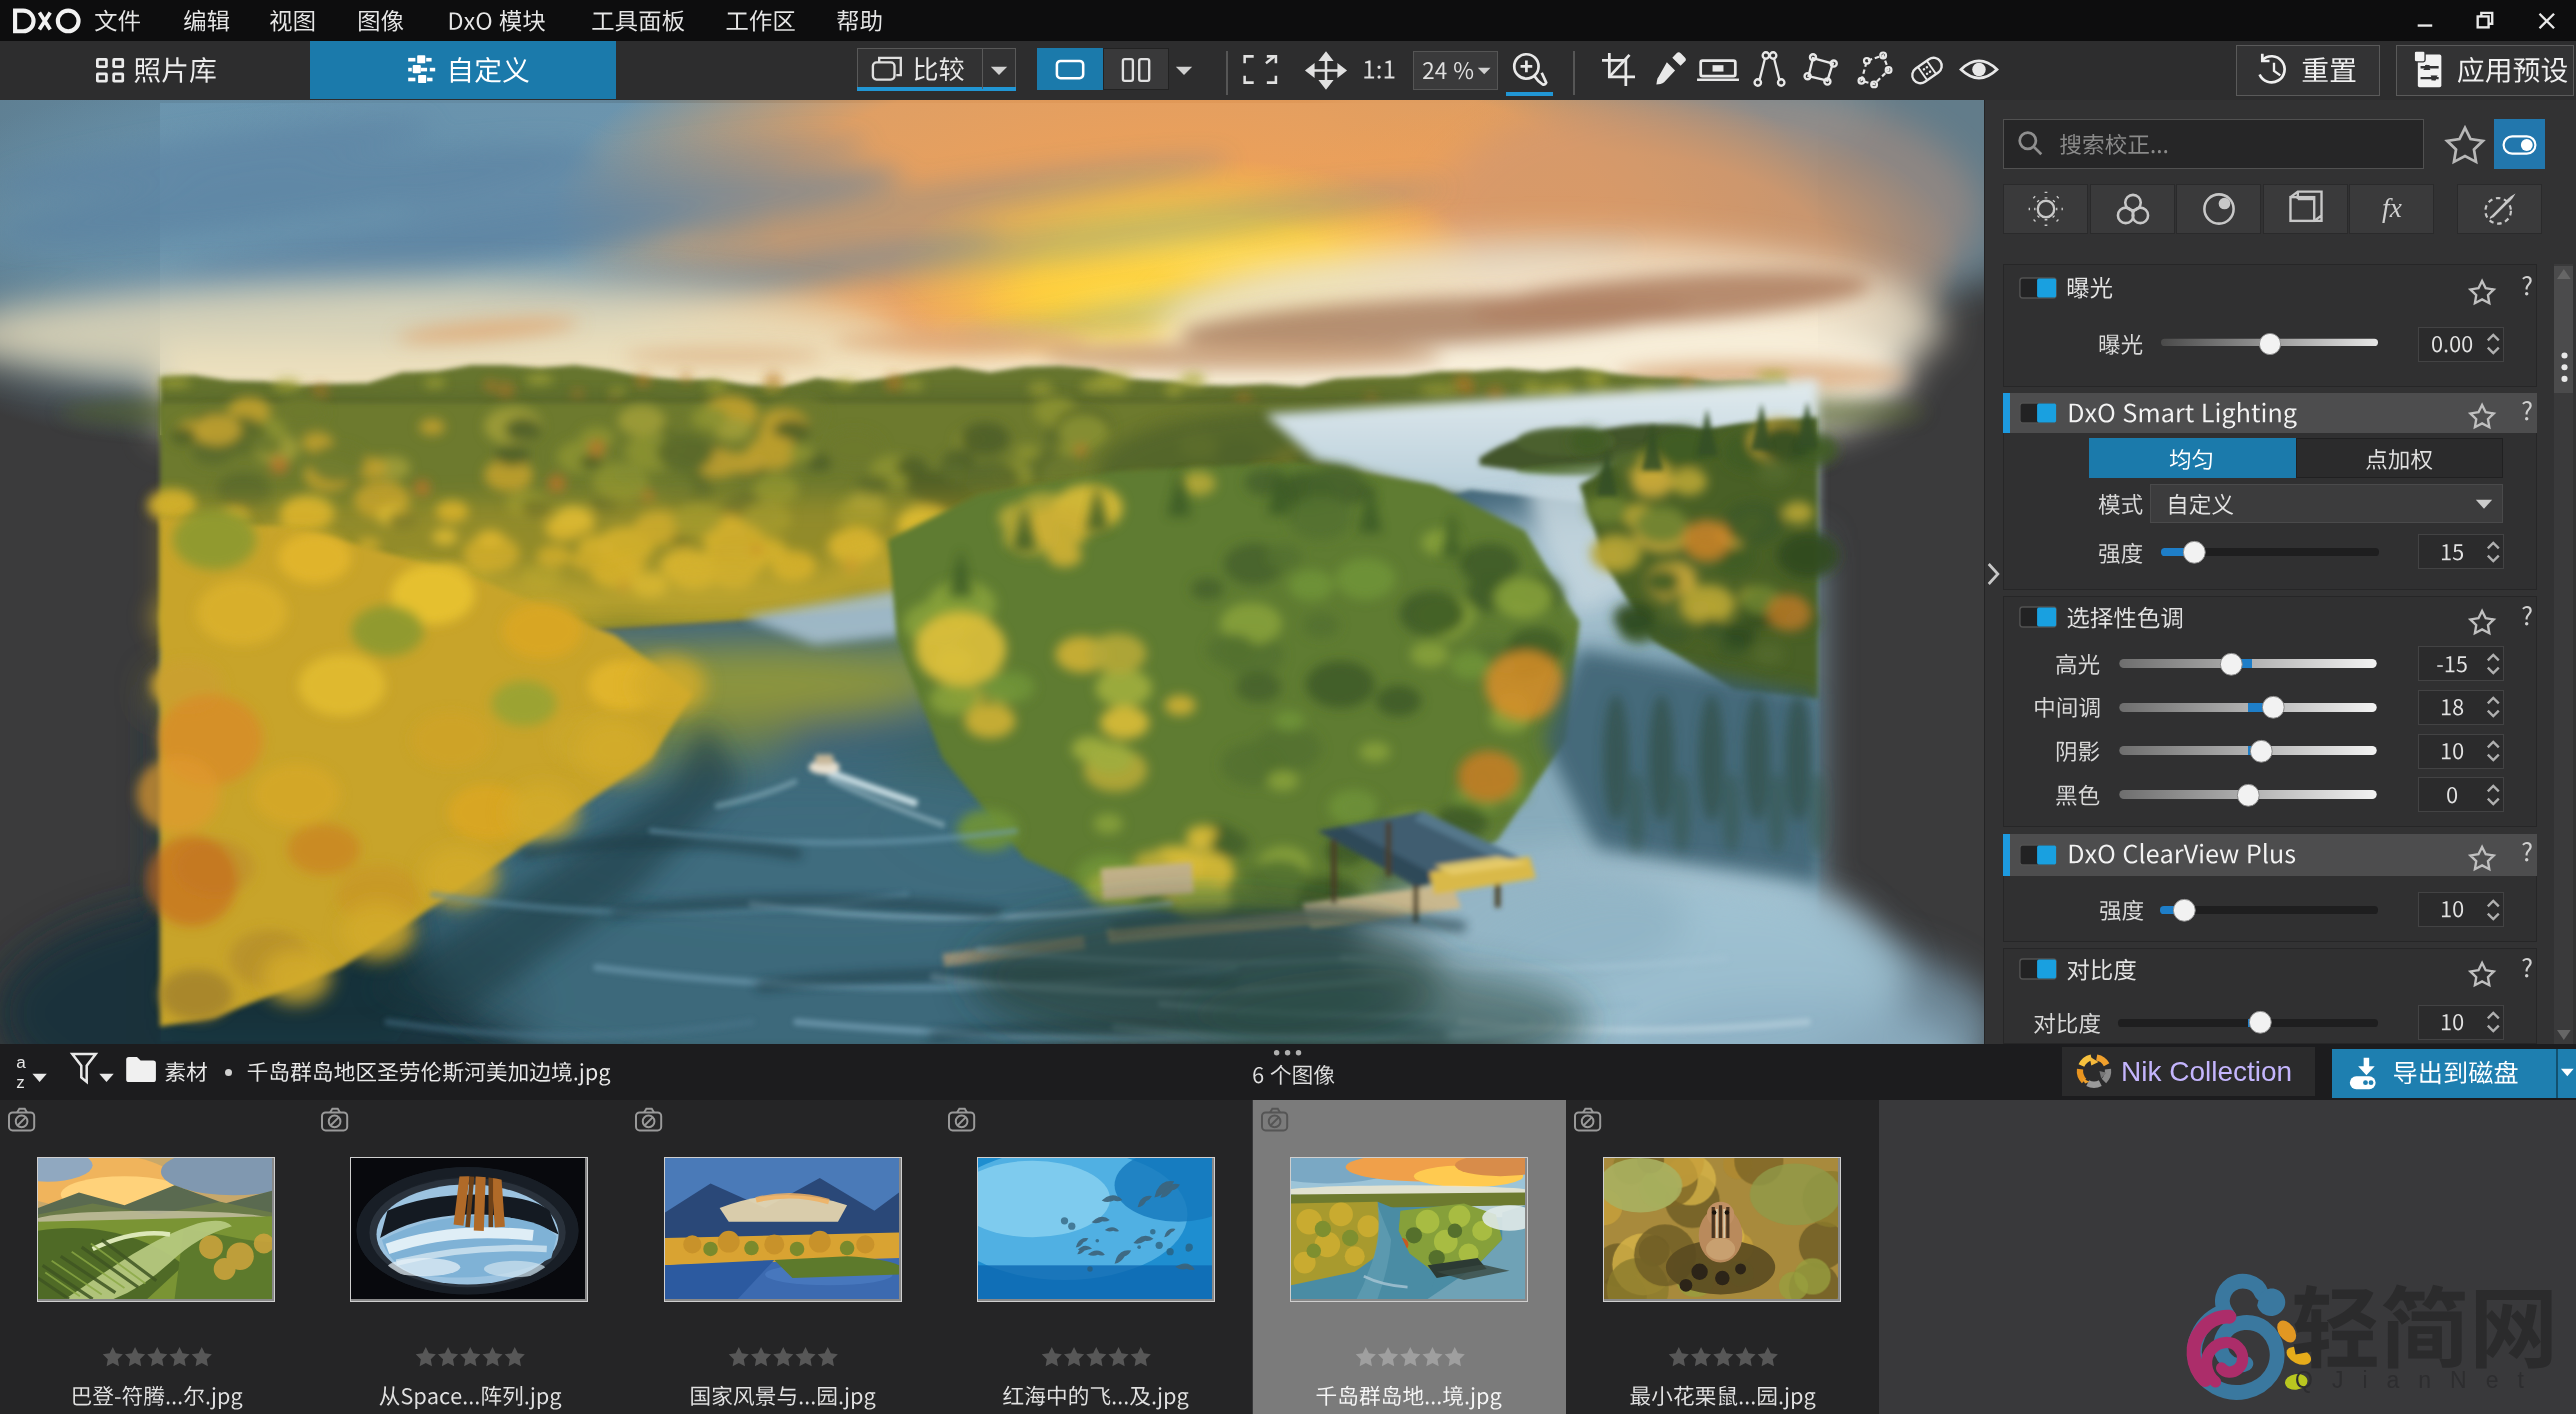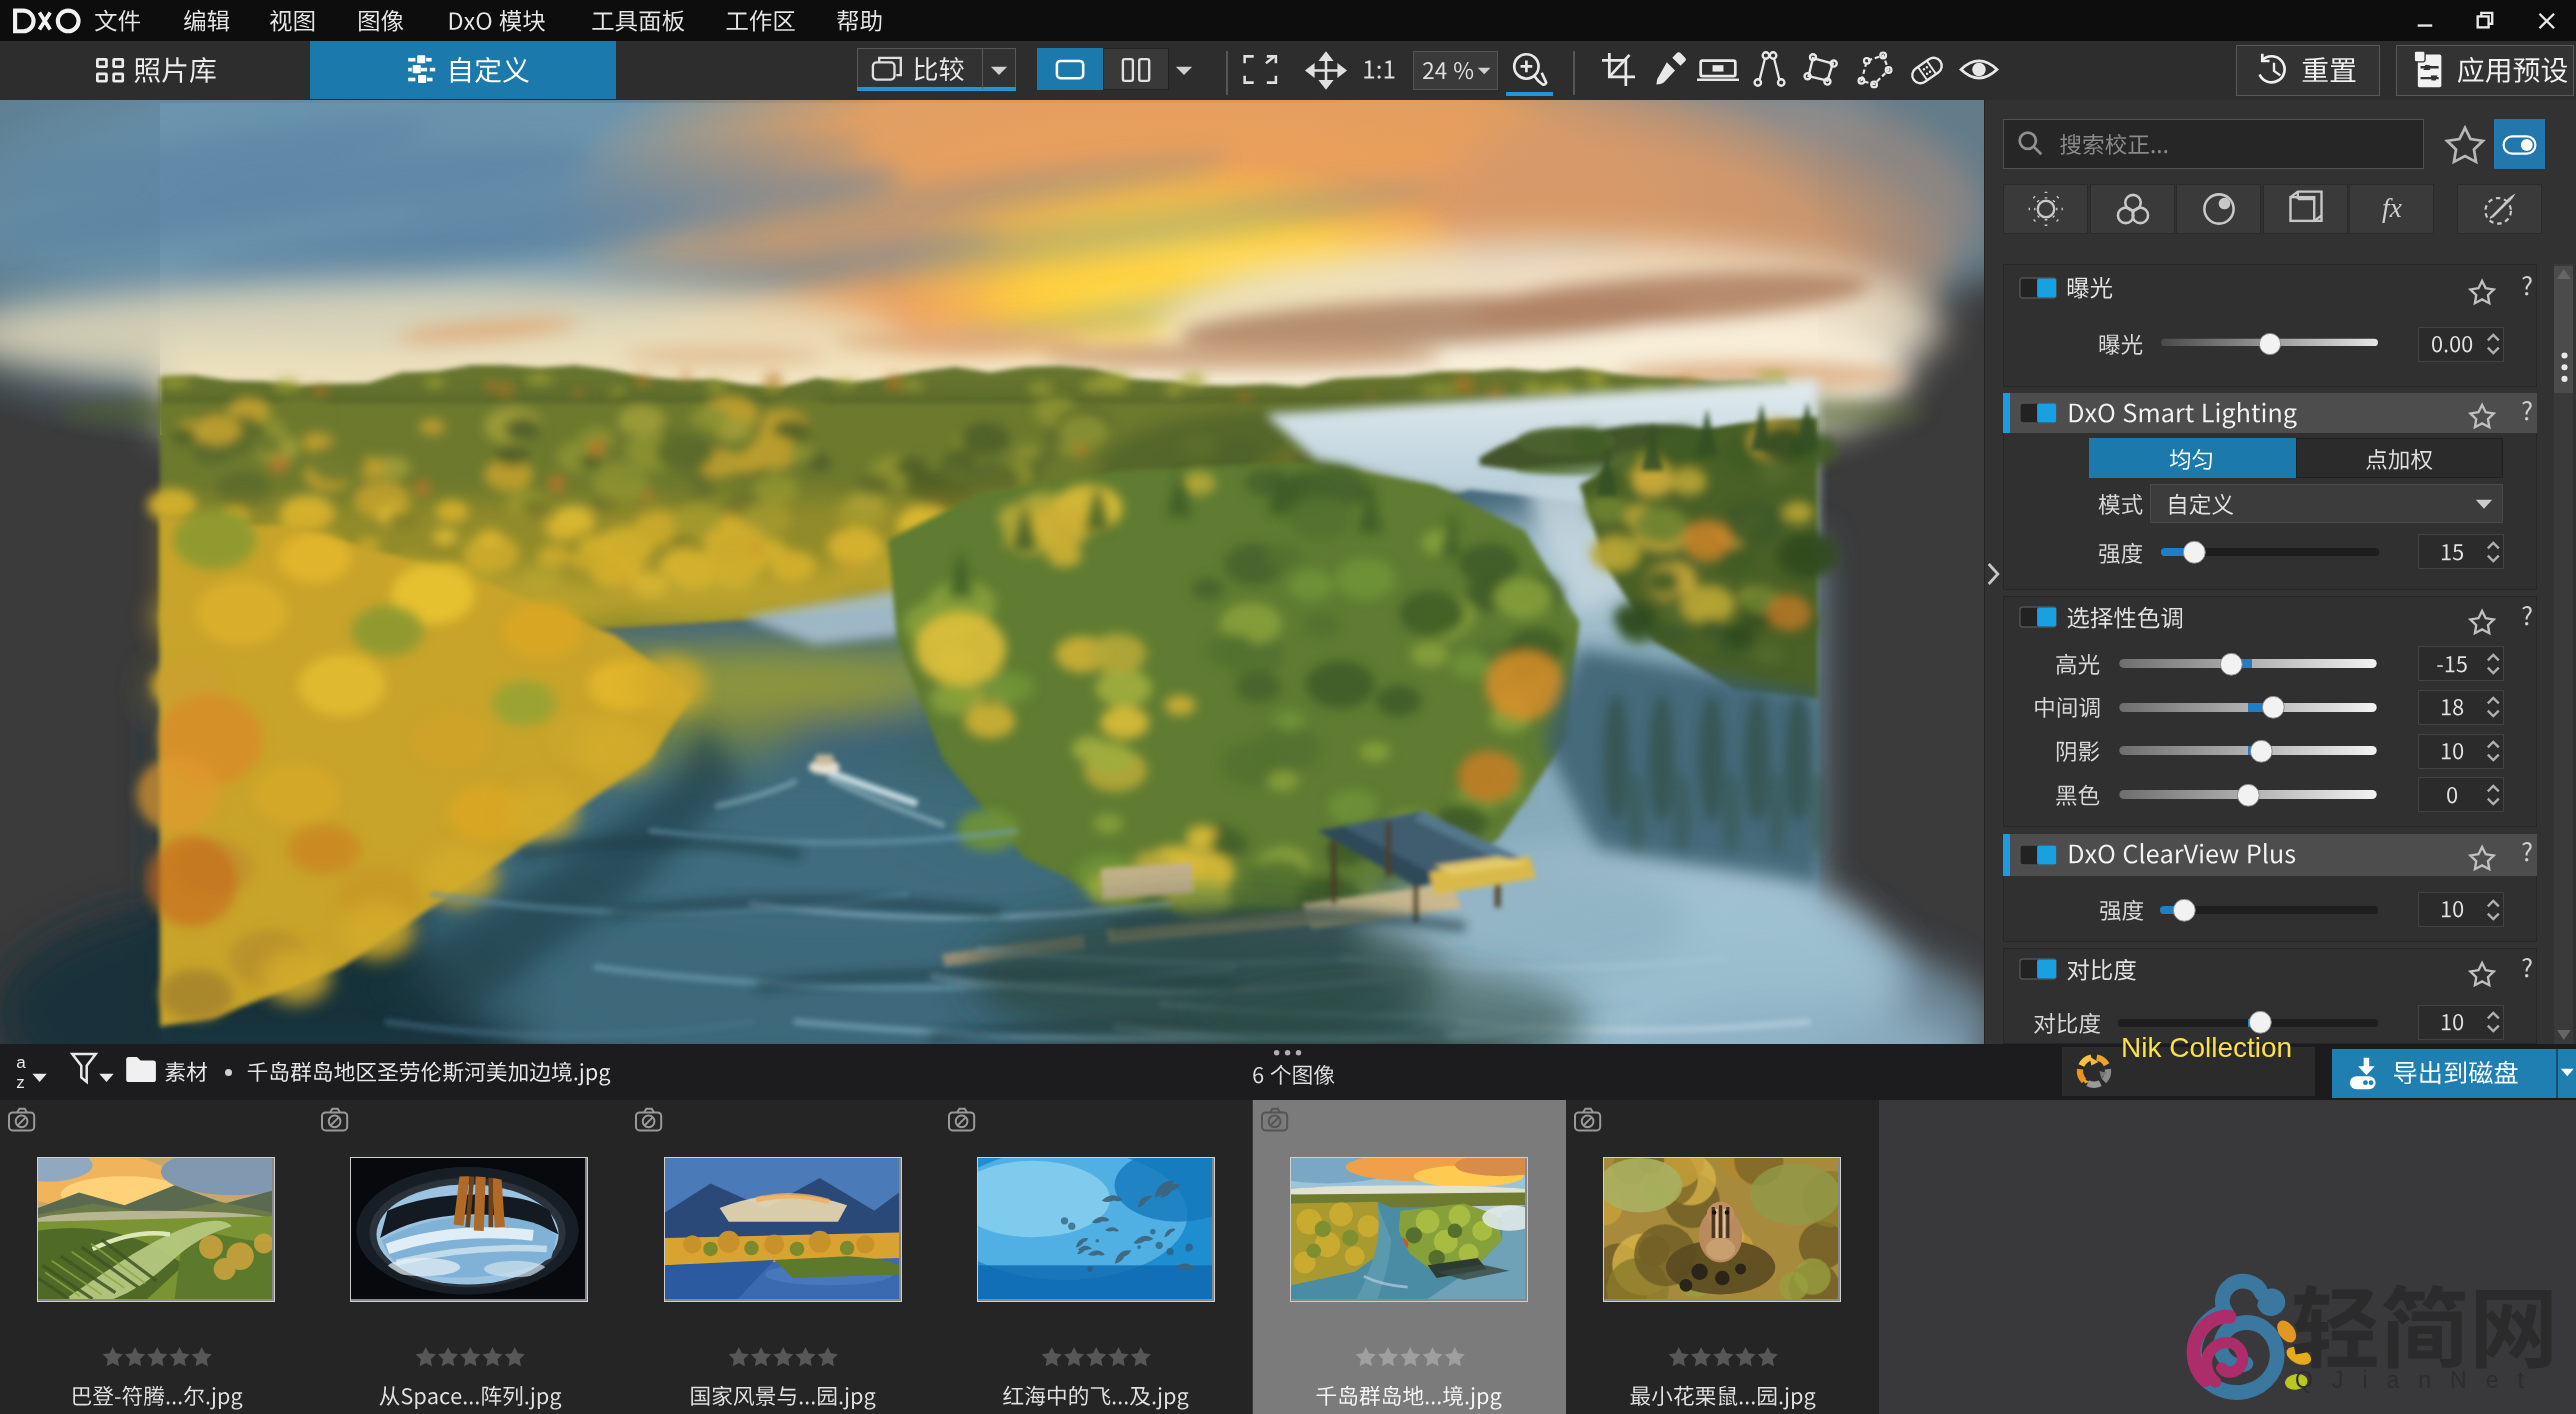--- a/index.html
+++ b/index.html
@@ -1576,21 +1576,21 @@
 <path d="M 3 -15 A 15.5 15.5 0 0 1 14 -7" stroke="#f0a02c"></path>
 <path d="M 15.5 -2 A 15.5 15.5 0 0 1 11 11" stroke="#8a8a8a"></path>
 <path d="M 7 13.5 A 15.5 15.5 0 0 1 -7 13.5" stroke="#9a9a9a"></path>
 <path d="M -11 11 A 15.5 15.5 0 0 1 -15.5 -2" stroke="#e8941f"></path>
 </g>
 <path d="M -5 -16 L 5 -10 L -3 -6 Z" fill="#f5b93c"></path>
 <path d="M 14 2 L 8 8 L 6 0 Z" fill="#777"></path>
 <path d="M -13 8 L -5 12 L -10 14 Z" fill="#f0a22c"></path>
 </g>
   </svg>
-<div class="a nik" style="left:2121px;top:1032px;width:191px;height:33px;color:#fde047;font-size:28px;font-family:'Liberation Sans',sans-serif">Nik Collection</div>
+<div class="a nik" style="left:2121px;top:1056px;width:191px;height:33px;color:#c4b5fd;font-size:28px;font-family:'Liberation Sans',sans-serif">Nik Collection</div>
 <div class="a" style="left:2332px;top:1049px;width:244px;height:49px;background:#1e7fb0"></div>
 <div class="a" style="left:2556px;top:1049px;width:1.8px;height:49px;background:#12506e"></div>
 <svg class="a" style="left:2348px;top:1056px;width:35px;height:35px" viewBox="0 0 38 38" width="35" height="35">
     <g fill="#fff">
 <path d="M17 2 h6 v9 h6 l-9 10 -9 -10 h6 z"></path>
       <rect x="2" y="22" width="28" height="14" rx="7"></rect>
 <circle cx="19" cy="29" r="2.6" fill="#1e7fb0"></circle>
       <circle cx="25" cy="29" r="2.6" fill="#1e7fb0"></circle>
     </g>
   </svg>

